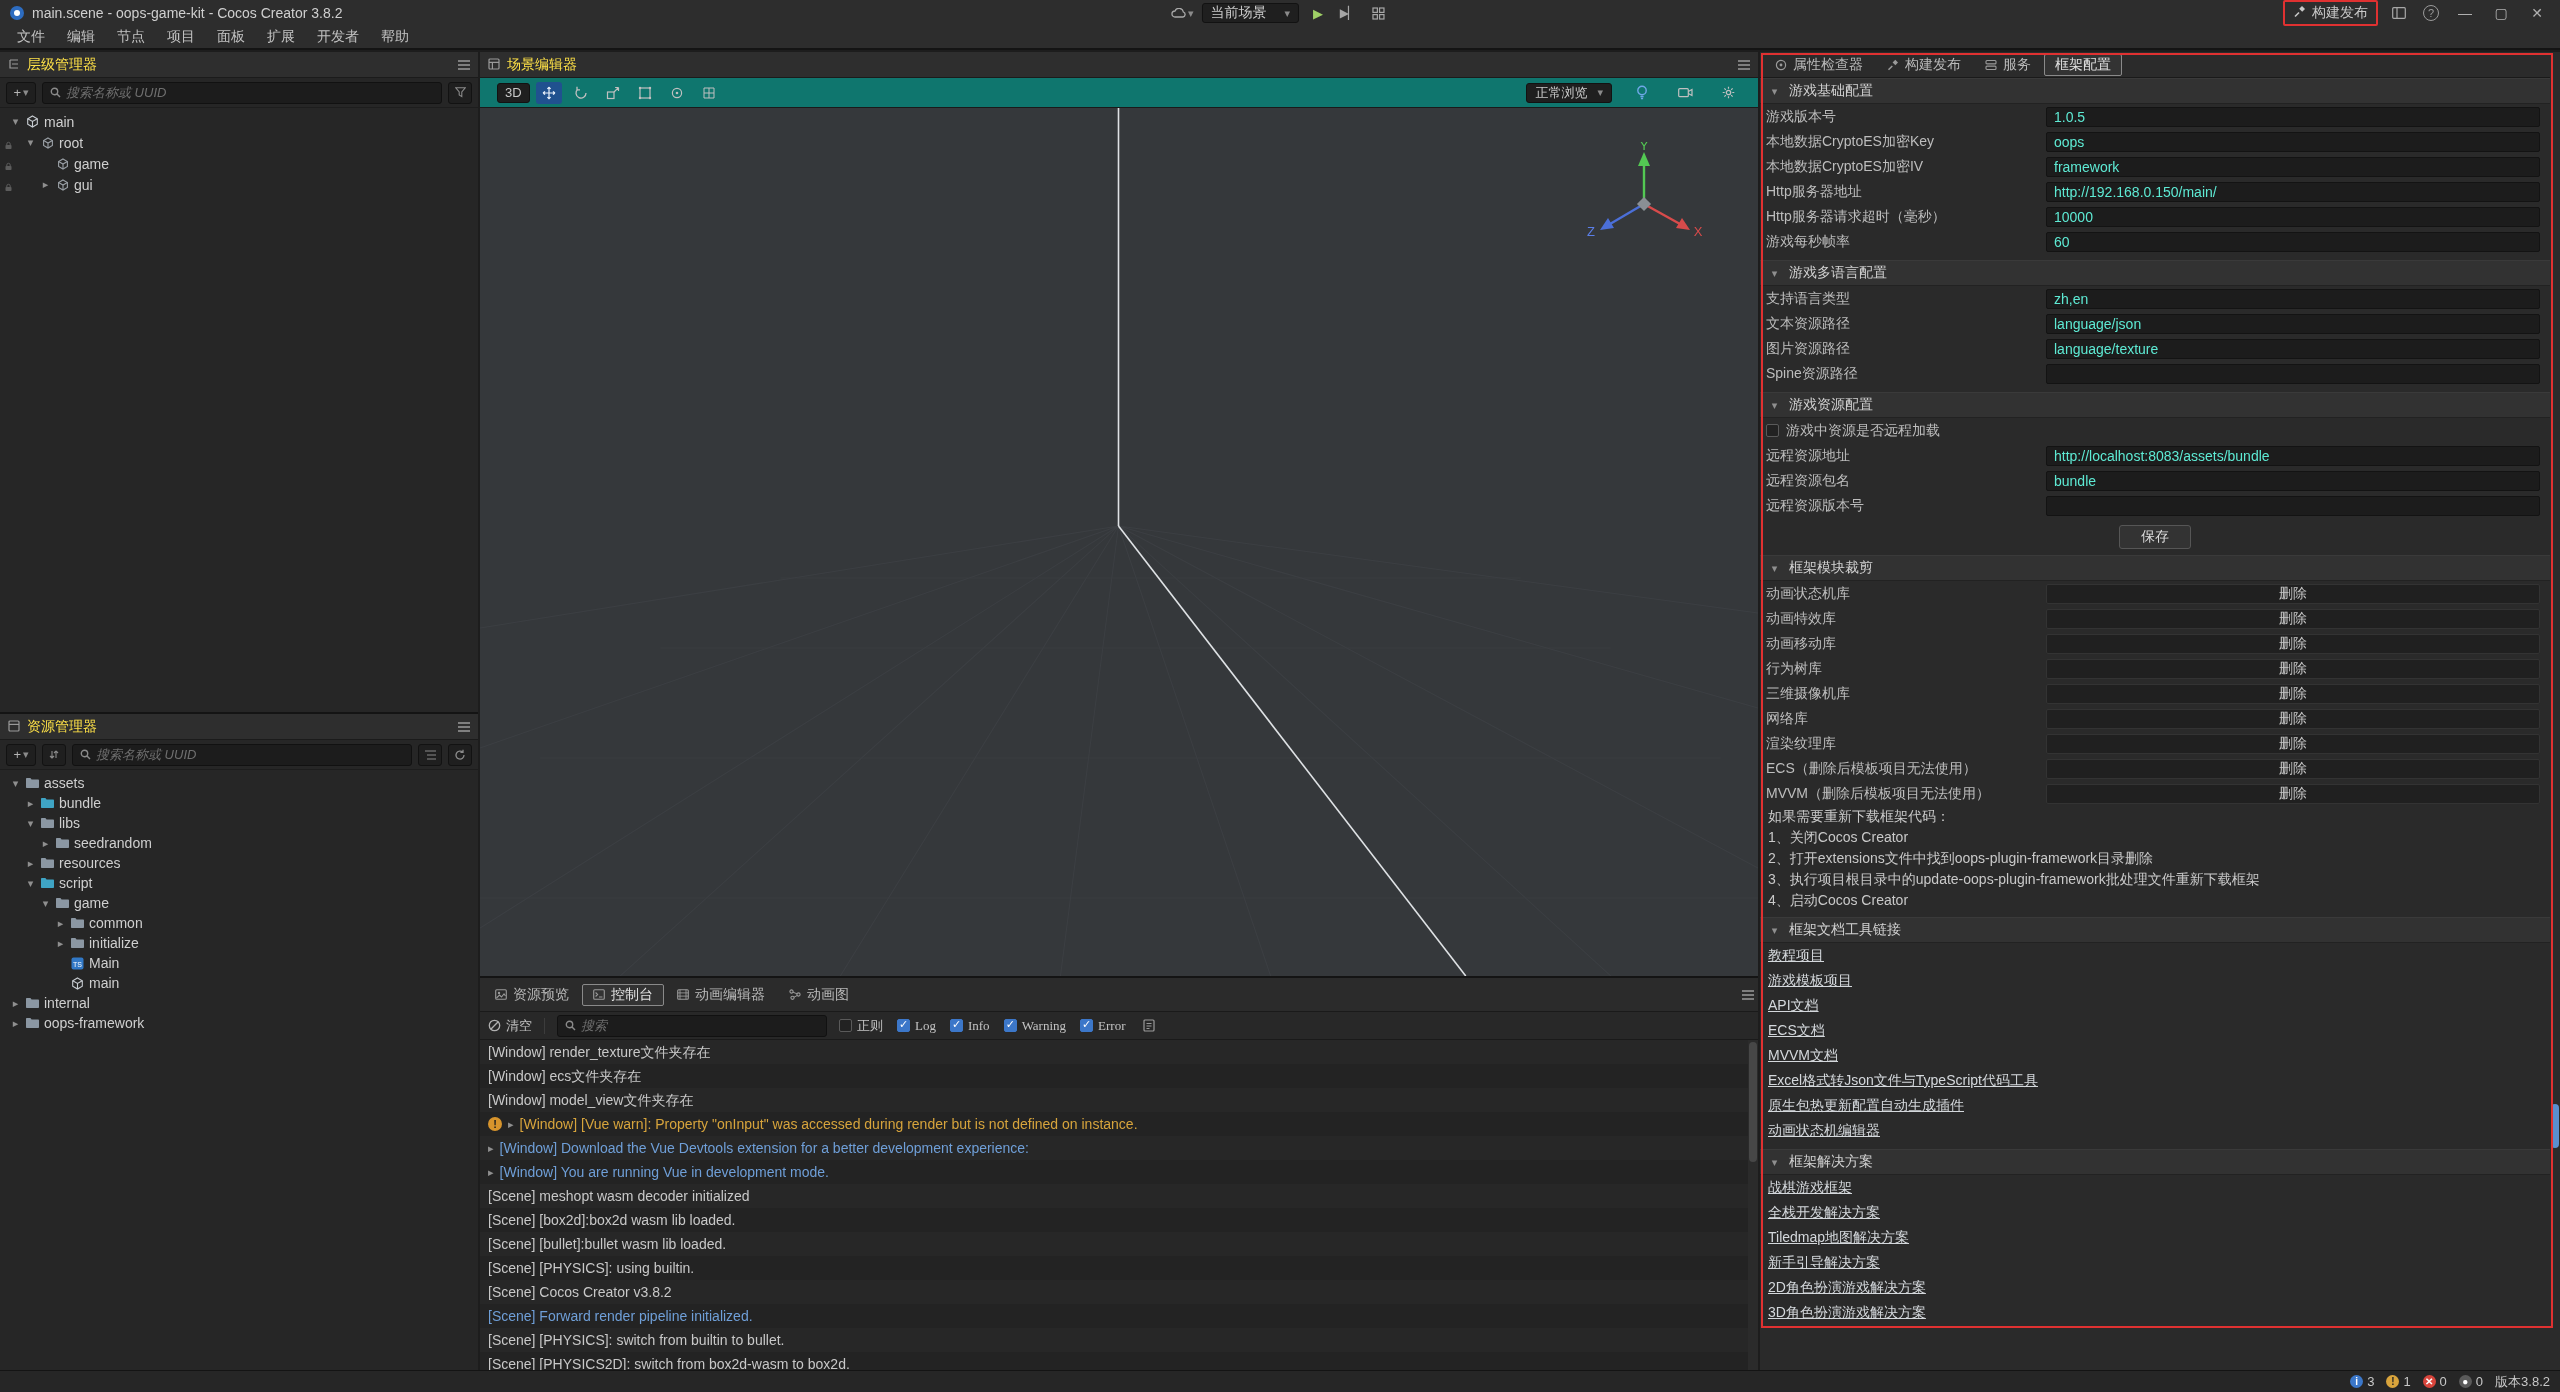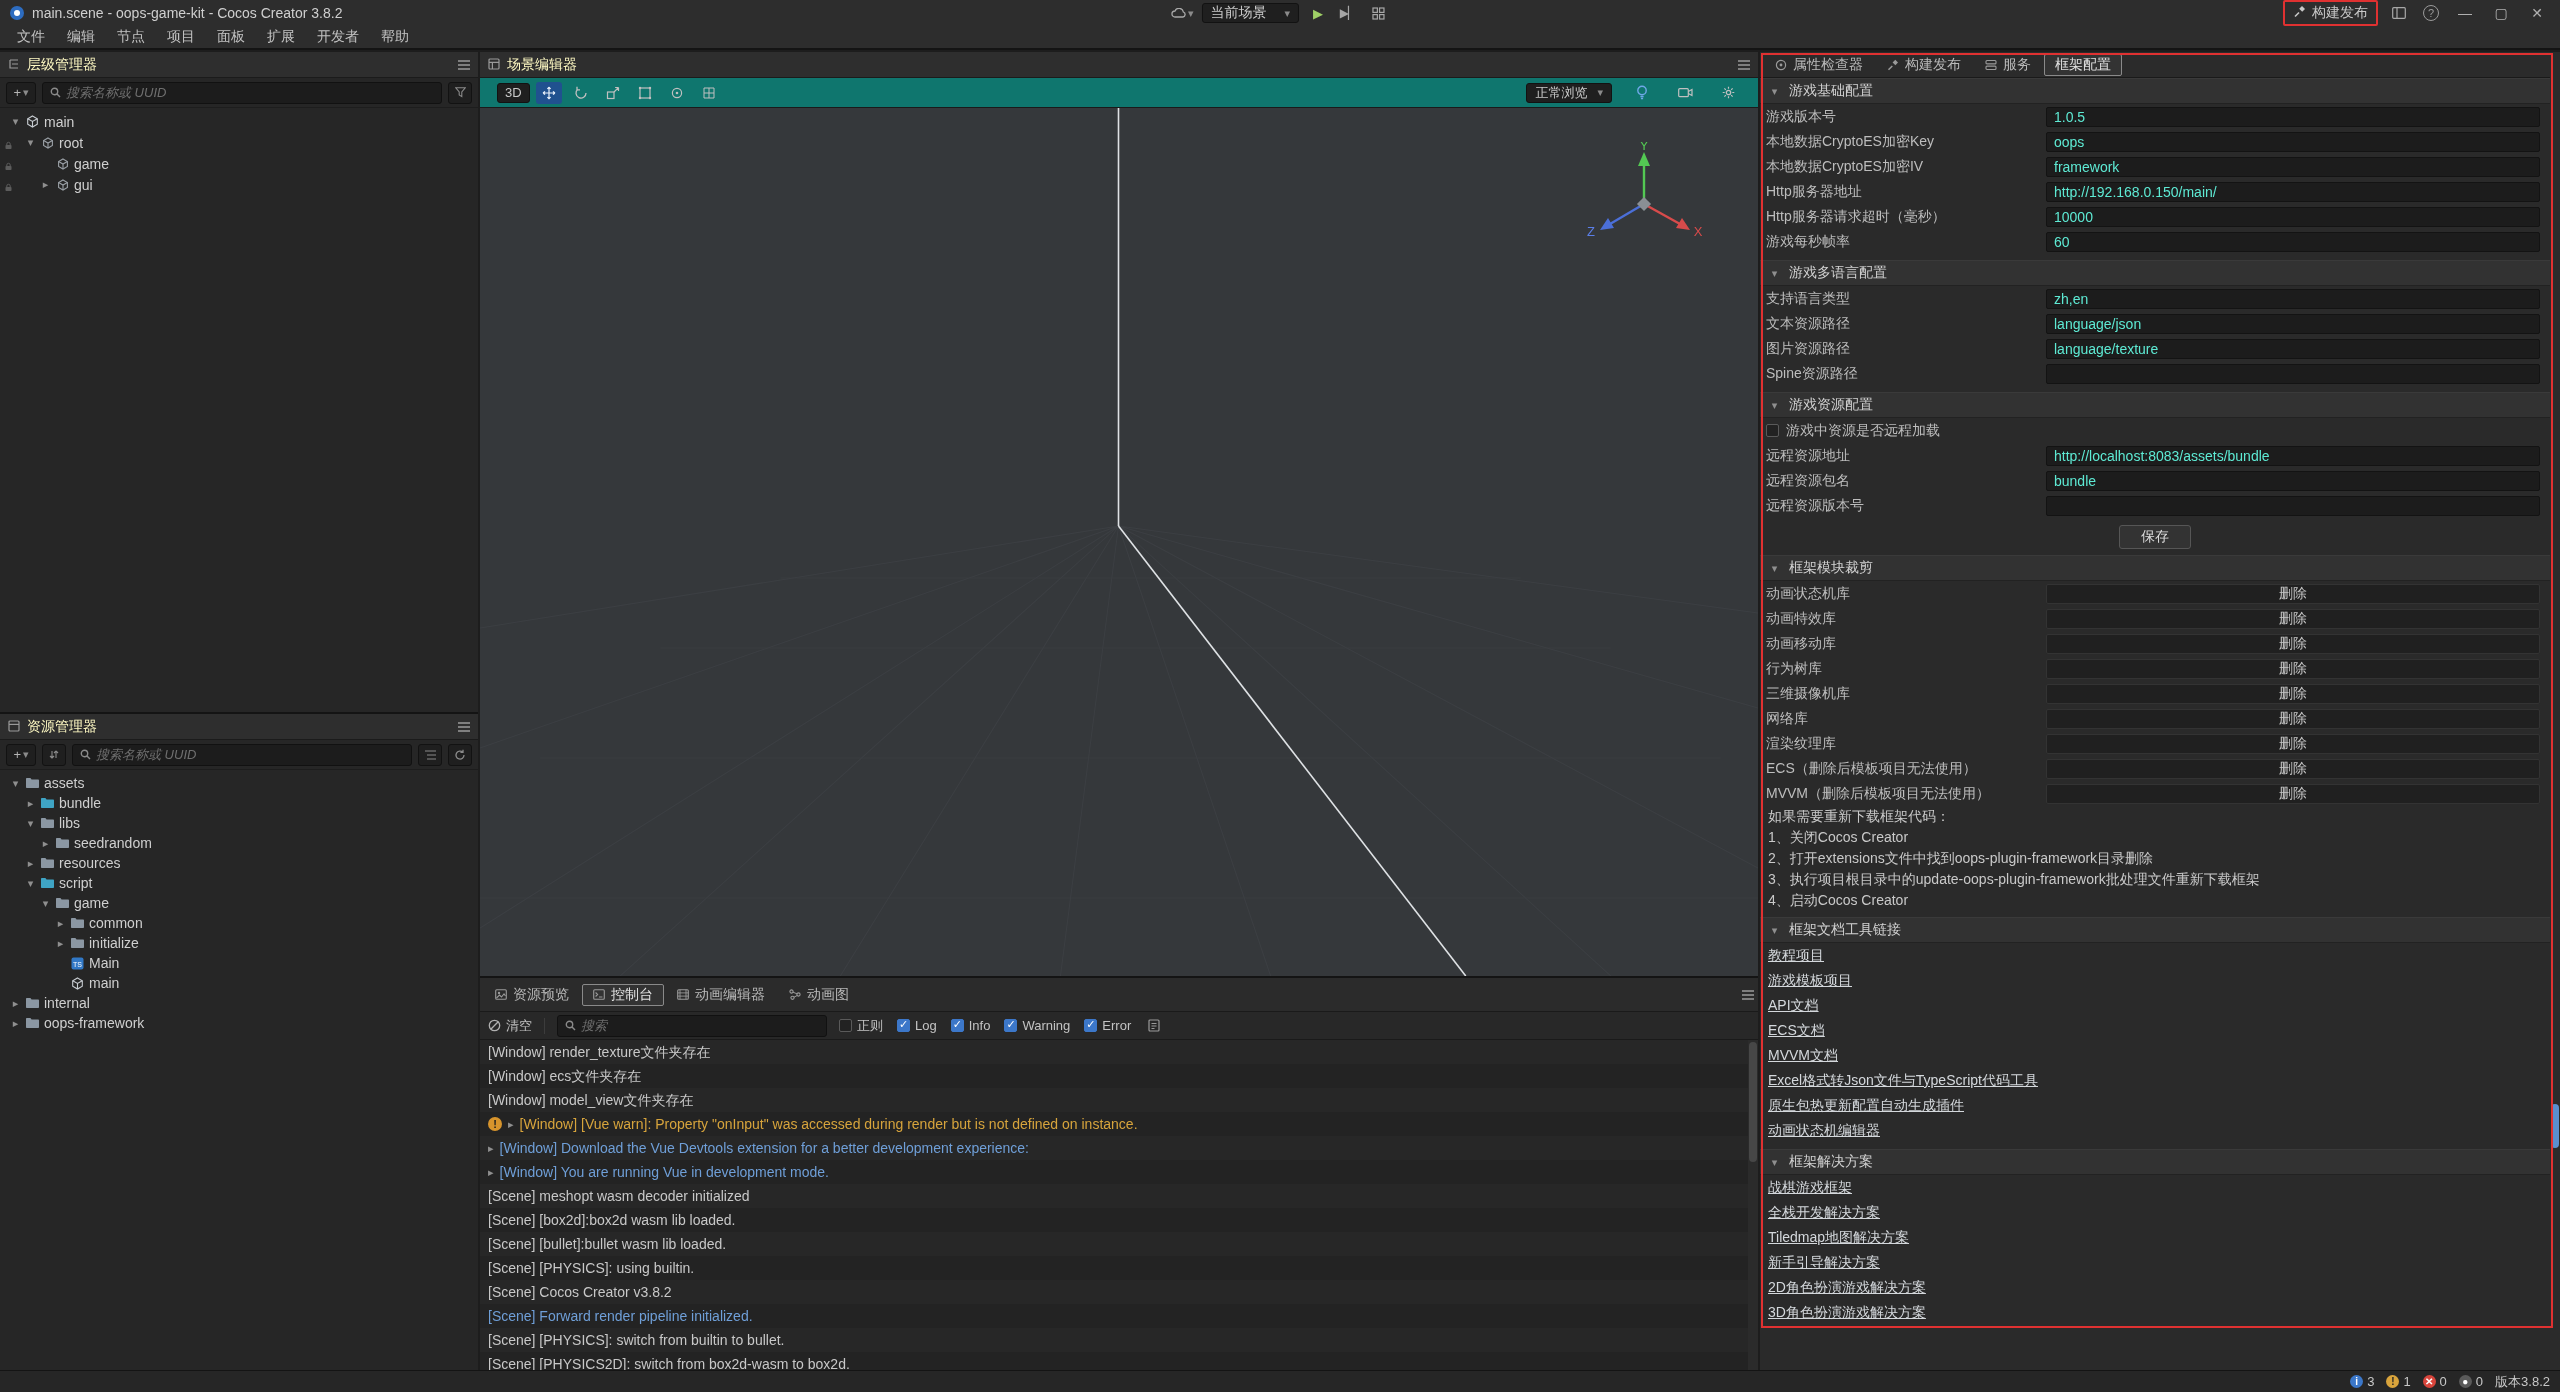--- a/index.html
+++ b/index.html
@@ -27,21 +27,21 @@
   .help-circle { width:16px; height:16px; border:1.4px solid #9a9a9a; border-radius:50%; font-size:11px; display:flex; align-items:center; justify-content:center; color:#9a9a9a; }
   
   .menubar { height:24px; background:#2d2d2d; border-bottom:2px solid #141414; display:flex; align-items:center; padding:0 6px; }
   .menu-item { padding:0 11px; font-size:14px; color:#c2c2c2; cursor:pointer; height:100%; display:flex; align-items:center; }
   
   .main { position:absolute; top:52px; bottom:22px; left:0; right:0; display:flex; }
   .col-left { width:478px; display:flex; flex-direction:column; gap:2px; background:#141414; }
   .col-center { flex:1; display:flex; flex-direction:column; gap:2px; background:#141414; margin:0 2px; }
   .col-right { width:800px; position:relative; background:#2a2a2a; display:flex; flex-direction:column; }
   .panel { background:#262626; display:flex; flex-direction:column; overflow:hidden; }
-  .panel-h { height:26px; flex:none; background:#2e2e2e; border-bottom:1px solid #1b1b1b; display:flex; align-items:center; gap:7px; padding:0 8px; color:#fef9c3; font-size:14px; }
+  .panel-h { height:26px; flex:none; background:#2e2e2e; border-bottom:1px solid #1b1b1b; display:flex; align-items:center; gap:7px; padding:0 8px; color:#fde047; font-size:14px; }
   .ph-menu { margin-left:auto; cursor:pointer; display:flex; }
   .searchrow { height:30px; flex:none; display:flex; align-items:center; gap:6px; padding:0 6px; background:#262626; border-bottom:1px solid #1d1d1d; }
   .sq-btn { height:22px; min-width:30px; background:#1f1f1f; border:1px solid #121212; border-radius:3px; display:flex; align-items:center; justify-content:center; gap:2px; color:#b5b5b5; cursor:pointer; font-size:13px; }
   .search-box { flex:1; height:22px; background:#1c1c1c; border:1px solid #111; border-radius:3px; display:flex; align-items:center; gap:5px; padding:0 7px; }
   .search-box input { flex:1; background:transparent; border:none; outline:none; color:#fde047; font-family:"Liberation Sans",sans-serif; font-size:13px; font-style:italic; }
   .search-box input::placeholder { color:#6f6f6f; }
   
   .tree { flex:1; padding-top:3px; overflow:hidden; position:relative; }
   .tree-row { height:21px; display:flex; align-items:center; color:#cfcfcf; font-size:14px; position:relative; cursor:pointer; }
   .assets .tree-row { height:20px; }
@@ -66,21 +66,21 @@
   .c-tab { height:22px; display:flex; align-items:center; gap:6px; padding:0 10px; font-size:14px; color:#b9b9b9; cursor:pointer; border:1px solid transparent; border-radius:2px; }
   .c-tab.active { border-color:#8a8a8a; background:#333; color:#e0e0e0; }
   .c-tabs .ph-menu { margin-left:auto; }
   .c-toolbar { height:28px; flex:none; background:#282828; border-bottom:1px solid #1a1a1a; display:flex; align-items:center; gap:12px; padding:0 8px; }
   .clear-btn { display:flex; align-items:center; gap:5px; color:#c0c0c0; font-size:13px; cursor:pointer; }
   .vdiv { width:1px; height:16px; background:#3c3c3c; }
   .c-search { width:270px; flex:none; }
   .cb { width:13px; height:13px; flex:none; border:1px solid #5a5a5a; background:#222; border-radius:2px; position:relative; cursor:pointer; display:inline-block; }
   .cb.on { background:#3c77c9; border-color:#3c77c9; }
   .cb.on::after { content:"✓"; position:absolute; left:1px; top:-2px; color:#fff; font-size:11px; }
-  .cb-wrap { display:flex; align-items:center; gap:5px; font-size:13px; color:#c3c3c3; }
+  .cb-wrap { display:flex; align-items:center; gap:5px; font-size:13px; color:#c3c3c3;font-family:Liberation Serif, serif; }
   .logs { flex:1; overflow:hidden; position:relative; background:#252525; font-size:14px; }
   .log-row { height:24px; line-height:24px; padding-left:8px; display:flex; align-items:center; gap:6px; white-space:nowrap; color:#c8c8c8; }
   .log-row:nth-child(odd) { background:#272727; }
   .log-row:nth-child(even) { background:#232323; }
   .log-row.warn { color:#d7a43c; }
   .log-row.info { color:#6f9fd8; }
   .log-chev { color:#8f8f8f; font-size:11px; }
   .warn-badge { width:14px; height:14px; flex:none; border-radius:50%; background:#d7942c; color:#1d1d1d; font-size:11px; font-weight:bold; display:flex; align-items:center; justify-content:center; }
   .scrollbar { position:absolute; right:0; top:0; bottom:0; width:10px; background:#2b2b2b; }
   .scroll-thumb { position:absolute; left:1px; width:8px; border-radius:4px; background:#474747; }

